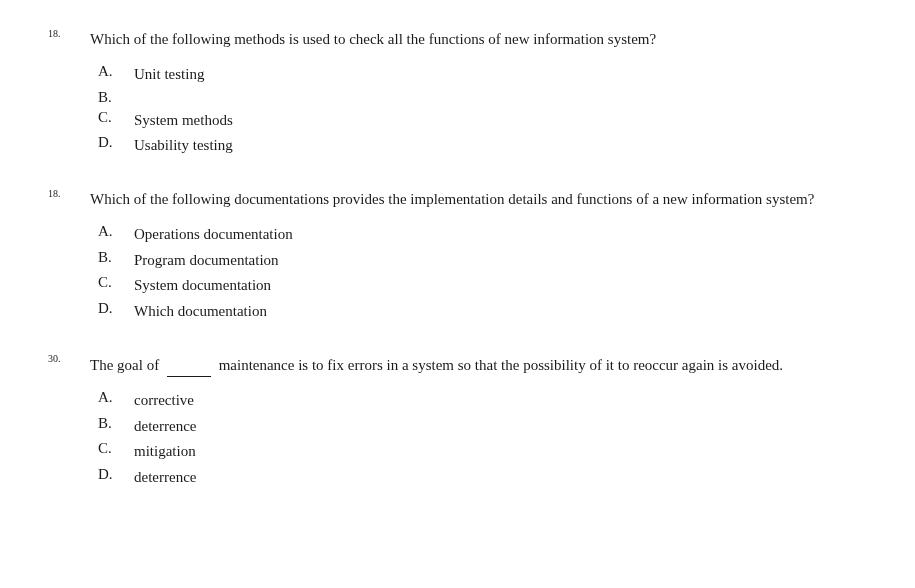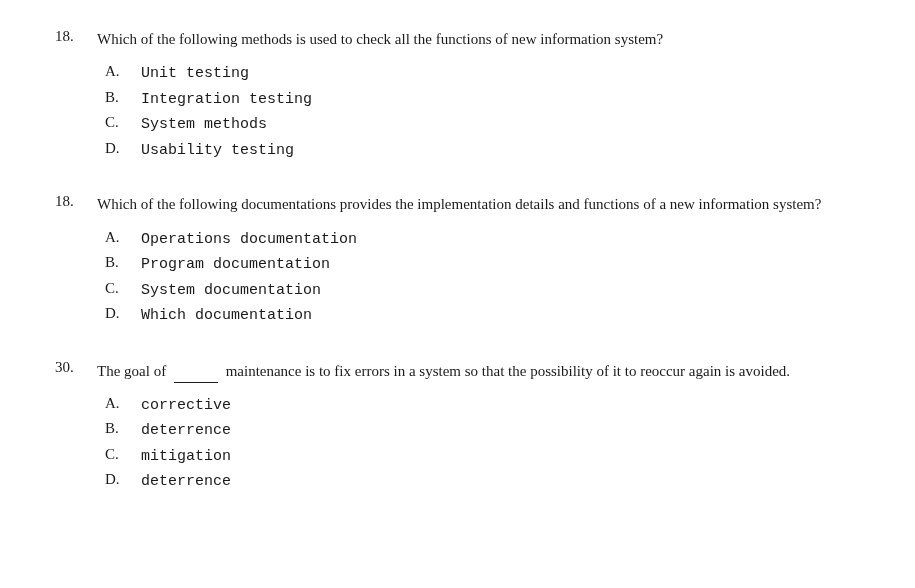--- a/index.html
+++ b/index.html
@@ -15,23 +15,22 @@
       width: 915px;
       min-height: 588px;
       padding: 28px 48px 28px 48px;
     }
     .question-block {
       display: flex;
       margin-bottom: 28px;
     }
     .question-number {
       min-width: 42px;
-      font-size: 15px;
+      font-size: 10px;
       padding-top: 0px;
-      margin-left: 7px;
     }
     .question-content {
       flex: 1;
     }
     .question-text {
       line-height: 1.55;
       margin-bottom: 12px;
       text-align: justify;
     }
     .options {
@@ -42,21 +41,20 @@
       display: flex;
       margin-bottom: 3px;
     }
     .option-letter {
       min-width: 36px;
       font-size: 15px;
     }
     .option-text {
       font-size: 15px;
       line-height: 1.5;
-      font-family: Liberation Mono, monospace;
     }
     .blank {
       display: inline-block;
       width: 44px;
       border-bottom: 1px solid #1a1a1a;
       margin: 0 4px;
       vertical-align: bottom;
     }
   </style>
 </head>
@@ -66,21 +64,20 @@
   <div class="question-number">18.</div>
   <div class="question-content">
     <div class="question-text">Which of the following methods is used to check all the functions of new information system?</div>
     <div class="options">
       <div class="option-row">
         <span class="option-letter">A.</span>
         <span class="option-text">Unit testing</span>
       </div>
       <div class="option-row">
         <span class="option-letter">B.</span>
-        <span class="option-text">Integration testing</span>
       </div>
       <div class="option-row">
         <span class="option-letter">C.</span>
         <span class="option-text">System methods</span>
       </div>
       <div class="option-row">
         <span class="option-letter">D.</span>
         <span class="option-text">Usability testing</span>
       </div>
     </div>

